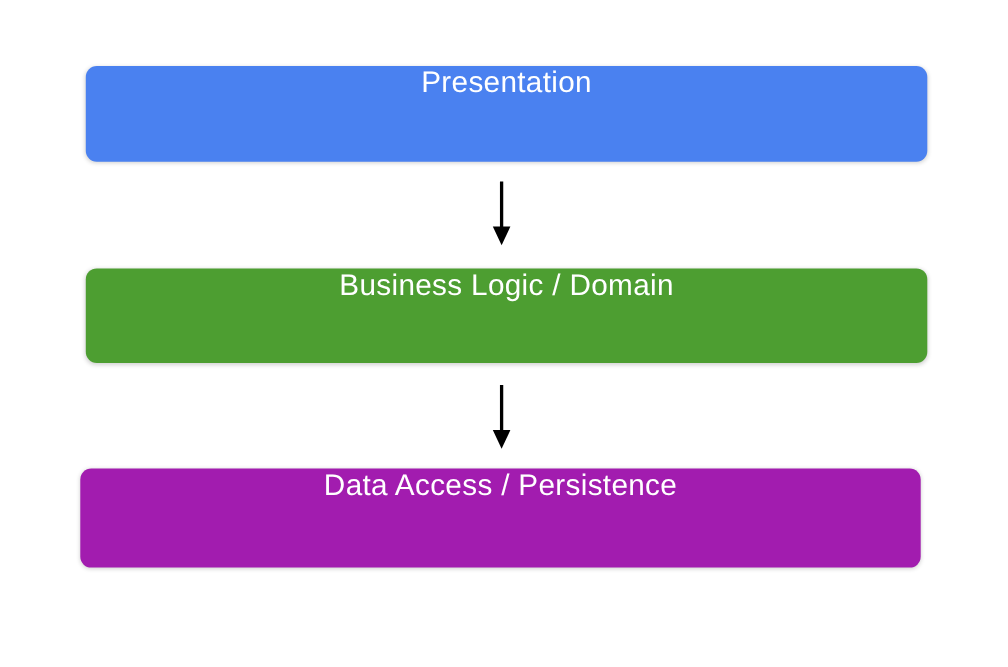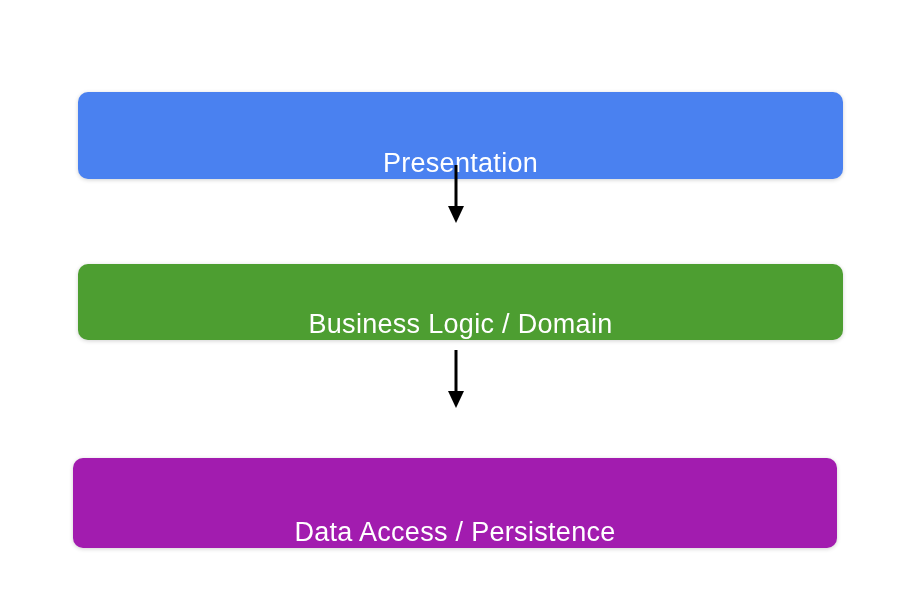--- a/index.html
+++ b/index.html
@@ -14,35 +14,34 @@
     font-family: "Liberation Sans", sans-serif;
   }
   .canvas {
     position: absolute;
     inset: 0;
   }
   .layer-box {
     position: absolute;
     border-radius: 10px;
     display: flex;
-    align-items: flex-end;
+    align-items: flex-start;
     justify-content: center;
     box-shadow: 0 1px 4px rgba(0,0,0,0.18);
-    margin-top: 32px;
   }
   .layer-label {
     color: #ffffff;
     font-size: 27px;
     font-weight: 400;
     letter-spacing: 0.3px;
     text-align: center;
     white-space: nowrap;
   }
   .box-1 { left: 78px;  top: 60px;  width: 765px; height: 87px; }
-  .box-2 { left: 78px;  top: 232px; width: 765px; height: 76px; }
+  .box-2 { left: 78px;  top: 244px; width: 765px; height: 86px; }
   .box-3 { left: 73px;  top: 426px; width: 764px; height: 90px; }
   .arrow {
     position: absolute;
     width: 18px;
     height: 60px;
   }
   .arrow-1 { left: 447px; top: 164px; }
   .arrow-2 { left: 447px; top: 349px; }
   .arrow svg { display: block; }
 </style>

